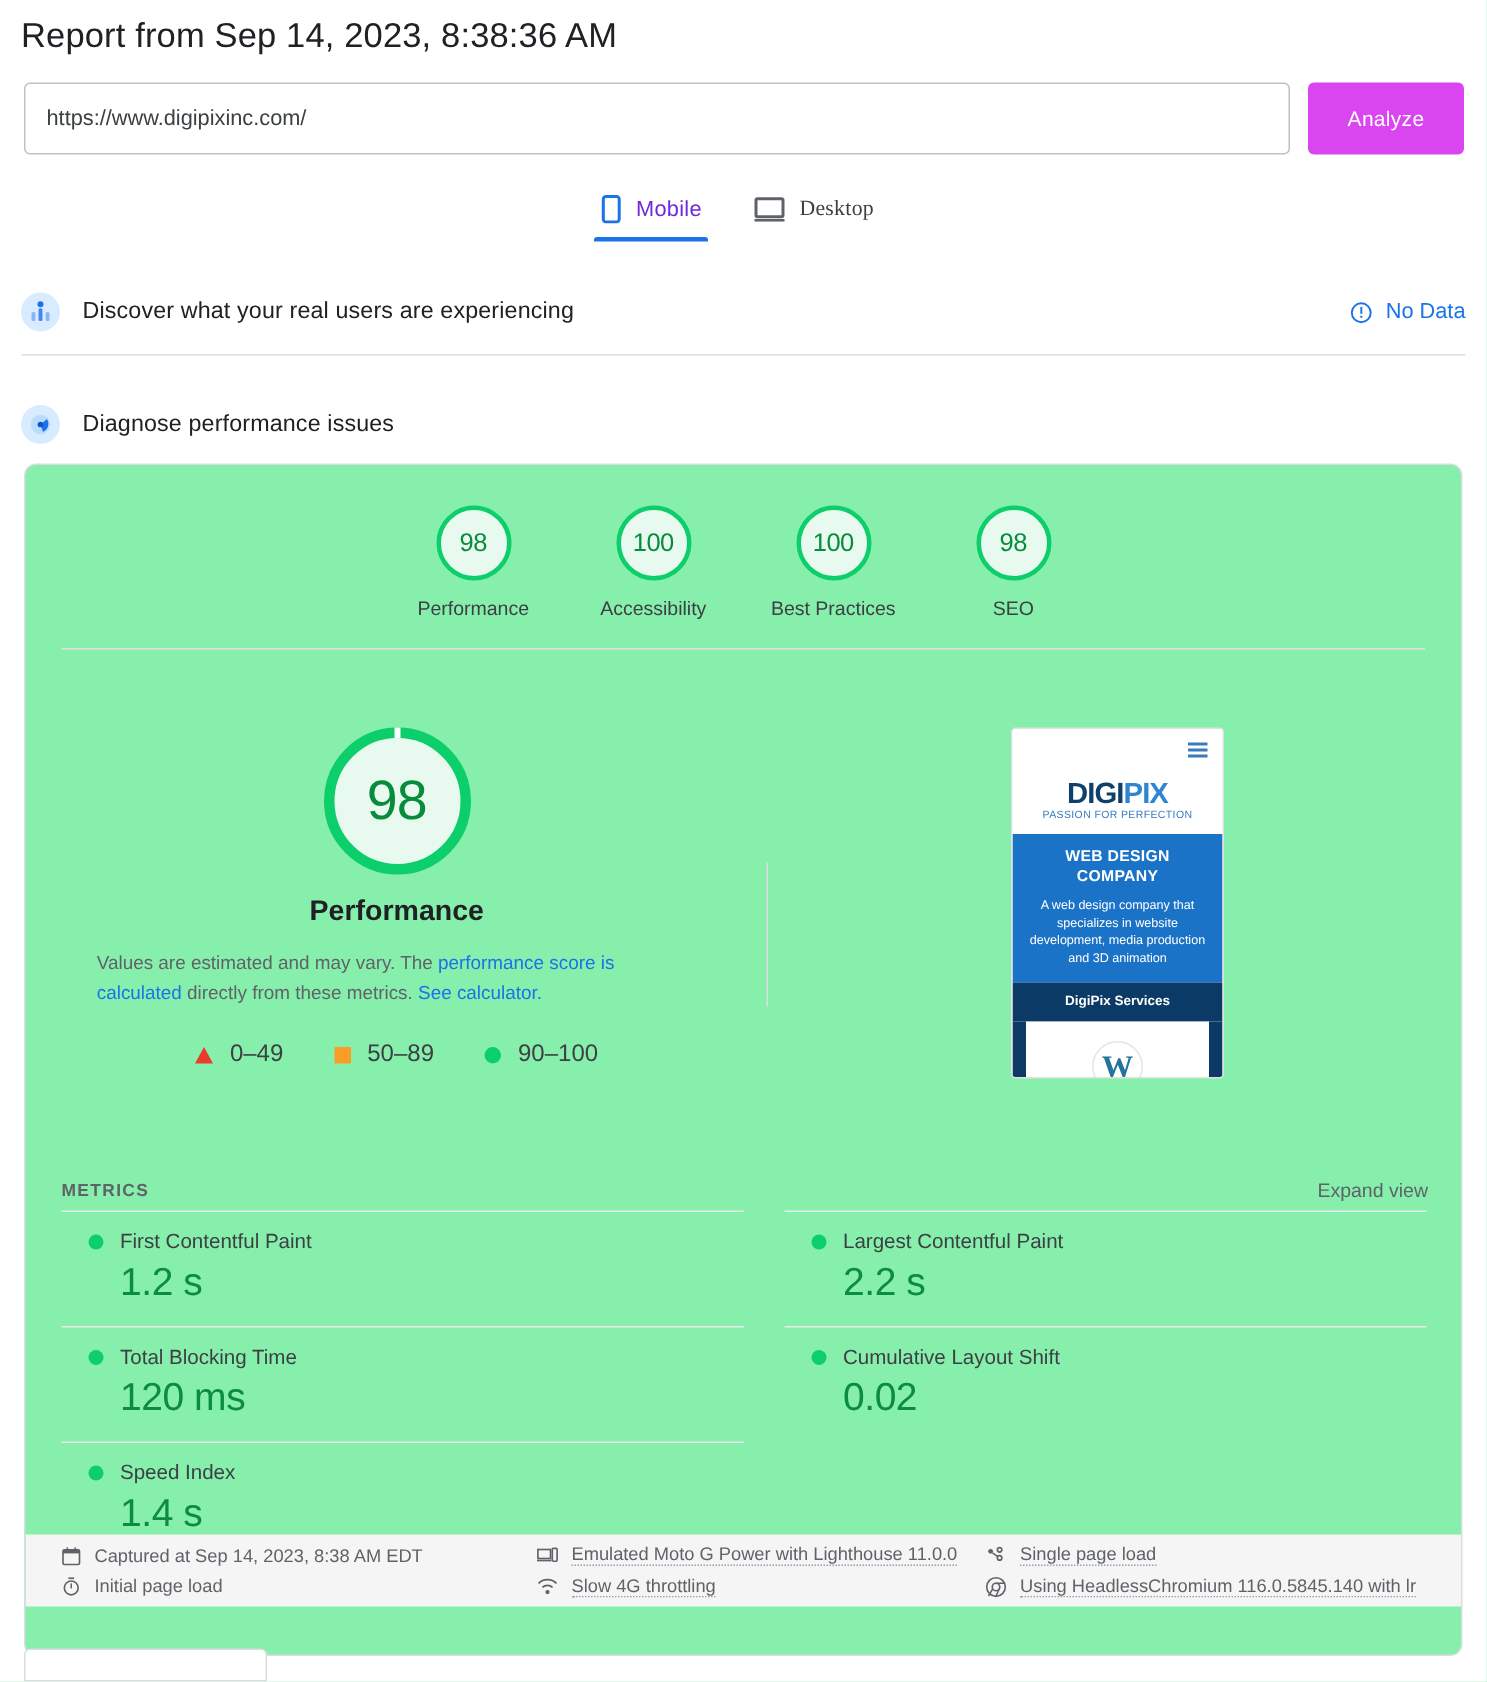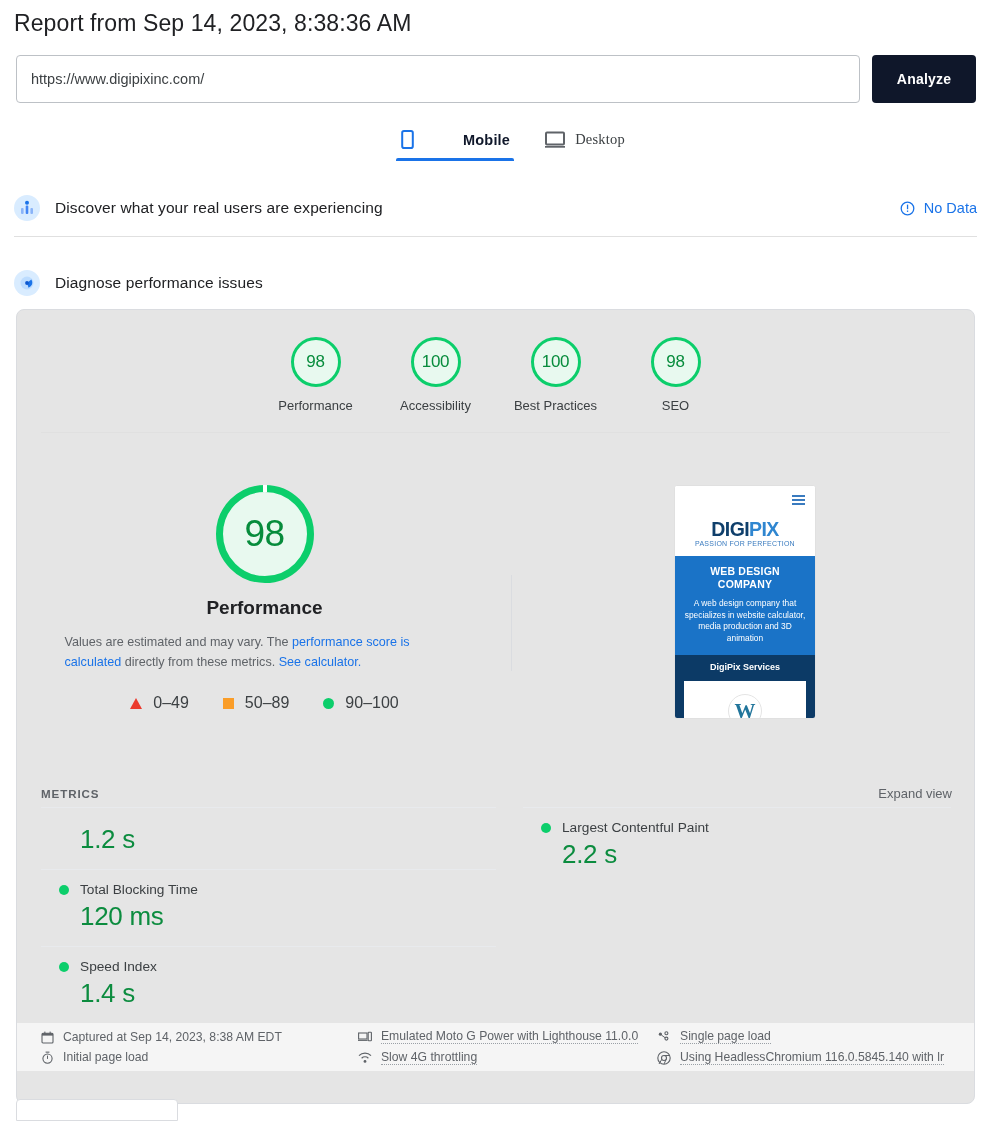--- a/index.html
+++ b/index.html
@@ -22,31 +22,31 @@
   }
   .url-row { position: absolute; left: 16px; top: 55px; width: 960px; height: 48px; }
   .url-input {
     position: absolute; left: 0; top: 0; width: 844px; height: 48px;
     border: 1px solid #bdc1c6; border-radius: 4px; background: #fff;
     font-family: "Liberation Sans", sans-serif; font-size: 14.5px; color: #3c4043;
     padding: 0 14px; outline: none;
   }
   .analyze-btn {
     position: absolute; left: 856px; top: 0; width: 104px; height: 48px;
-    background: #0f172a; border: none; border-radius: 4px; color: #fff;
-    font-family: "Liberation Sans", sans-serif; font-size: 14px; font-weight: 700;
+    background: #d946ef; border: none; border-radius: 4px; color: #fff;
+    font-family: "Liberation Sans", sans-serif; font-size: 14px; font-weight: 400;
     cursor: pointer; letter-spacing: .2px;
   }
 
   
   .tabs { position: absolute; left: 396px; top: 130px; display: flex; gap: 26px; }
   .tab { display: flex; align-items: center; gap: 9px; padding: 0 4px 12px 4px;
          cursor: pointer; position: relative; }
   .tab-label { font-size: 14.5px; letter-spacing: .2px; }
-  .tab.active .tab-label { color: #0f172a; font-weight: 700; margin-left: 39px; }
+  .tab.active .tab-label { color: #6d28d9; font-weight: 400; }
   .tab.inactive .tab-label { color: #3c4043; font-family: Liberation Serif, serif; }
   .tab.active::after {
     content: ""; position: absolute; left: 0; right: 0; bottom: 0;
     height: 3px; background: #1a73e8; border-radius: 2px 2px 0 0;
   }
   .ico { display: inline-block; line-height: 0; }
 
   
   .section-row { position: absolute; left: 14px; width: 963px; height: 44px; display: flex; align-items: center; }
   .section-row.discover { top: 186px; }
@@ -55,21 +55,21 @@
               display: flex; align-items: center; justify-content: center; }
   .sec-icon.blue-bg { background: #d9ecff; }
   .sec-title { margin-left: 15px; font-size: 15.5px; color: #202124; letter-spacing: .1px; }
   .no-data { margin-left: auto; display: flex; align-items: center; gap: 9px;
              color: #1a73e8; font-size: 14.5px; font-weight: 500; cursor: pointer; }
   .divider-h { position: absolute; left: 14px; width: 963px; height: 1px; background: #e0e0e0; }
 
   
   .card {
     position: absolute; left: 16px; top: 309px; width: 959px; height: 795px;
-    border: 1px solid #dadce0; border-radius: 8px; background: #e5e5e5; overflow: hidden;
+    border: 1px solid #dadce0; border-radius: 8px; background: #86efac; overflow: hidden;
   }
   .gauges { display: flex; justify-content: center; gap: 0; padding-top: 27px; }
   .gauge-item { width: 120px; display: flex; flex-direction: column; align-items: center; cursor: pointer; }
   .ring {
     width: 50px; height: 50px; border-radius: 50%;
     border: 3px solid #0cce6b; background: #e8f9ef;
     display: flex; align-items: center; justify-content: center;
   }
   .ring span { font-size: 17px; color: #078c3c; font-weight: 400; letter-spacing: -.3px; }
   .gauge-label { margin-top: 11px; font-size: 13px; color: #3c4043; white-space: nowrap; }
@@ -296,21 +296,21 @@
             <i></i>
             <i></i>
           </div>
       </div>
       <div class="t-logo">
         <div class="l1"><span class="a">DIGI</span><span class="b">PIX</span></div>
         <div class="l2">PASSION FOR PERFECTION</div>
       </div>
       <div class="t-hero">
         <h4>WEB DESIGN COMPANY</h4>
-        <p>A web design company that specializes in website calculator, media production and 3D animation</p>
+        <p>A web design company that specializes in website development, media production and 3D animation</p>
       </div>
       <div class="t-services">DigiPix Services</div>
       <div style="background:#0c3a66;height:100px;position:relative;">
         <div class="t-card">
           <div class="t-wp">W</div>
           <h5>Small Business Website Design/Development</h5>
 
         </div>
         <div class="t-up">▲</div>
         <div class="t-phone">☎</div>
@@ -318,20 +318,24 @@
     </div>
 
     <div class="metrics-head">
       <span class="metrics-label">METRICS</span>
       <span class="expand-view">Expand view</span>
     </div>
 
     <div class="metrics-grid">
       <div class="metrics-col left">
         <div class="metric">
+          <div class="metric-head">
+            <span class="m-dot"></span>
+            <span class="m-name">First Contentful Paint</span>
+          </div>
           <div class="m-val">1.2 s</div>
         </div>
         <div class="metric">
           <div class="metric-head">
             <span class="m-dot"></span>
             <span class="m-name">Total Blocking Time</span>
           </div>
           <div class="m-val">120 ms</div>
         </div>
         <div class="metric">
@@ -343,20 +347,27 @@
         </div>
       </div>
       <div class="metrics-col right">
         <div class="metric">
           <div class="metric-head">
             <span class="m-dot"></span>
             <span class="m-name">Largest Contentful Paint</span>
           </div>
           <div class="m-val">2.2 s</div>
         </div>
+        <div class="metric">
+          <div class="metric-head">
+            <span class="m-dot"></span>
+            <span class="m-name">Cumulative Layout Shift</span>
+          </div>
+          <div class="m-val">0.02</div>
+        </div>
       </div>
     </div>
 
     <div class="card-footer">
       <div class="f-col c1">
         <div class="f-item">
           <span class="ico">
             <svg width="13" height="13" viewBox="0 0 13 13">
                 <rect x="1" y="2.2" width="11" height="9.8" rx="1" fill="none" stroke="#5f6368" stroke-width="1.1"></rect>
                 <rect x="1" y="2.2" width="11" height="2.4" fill="#5f6368"></rect>

